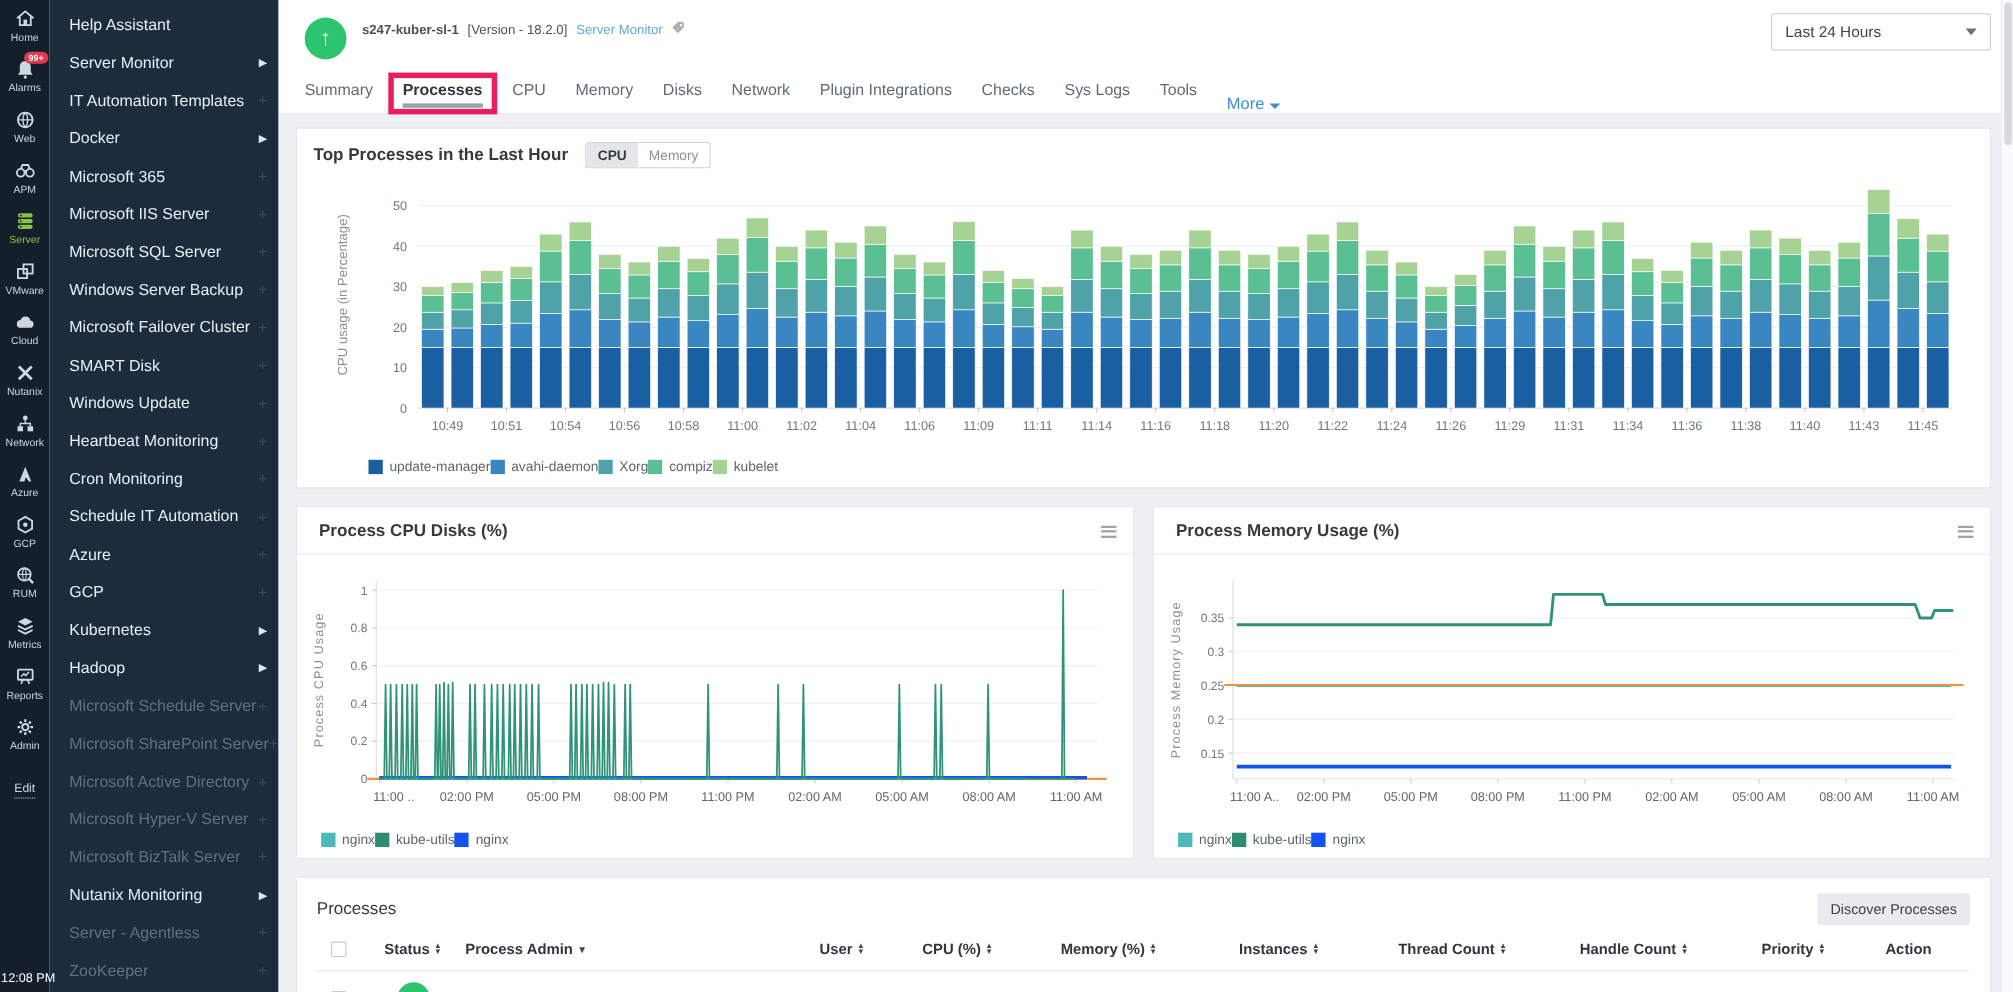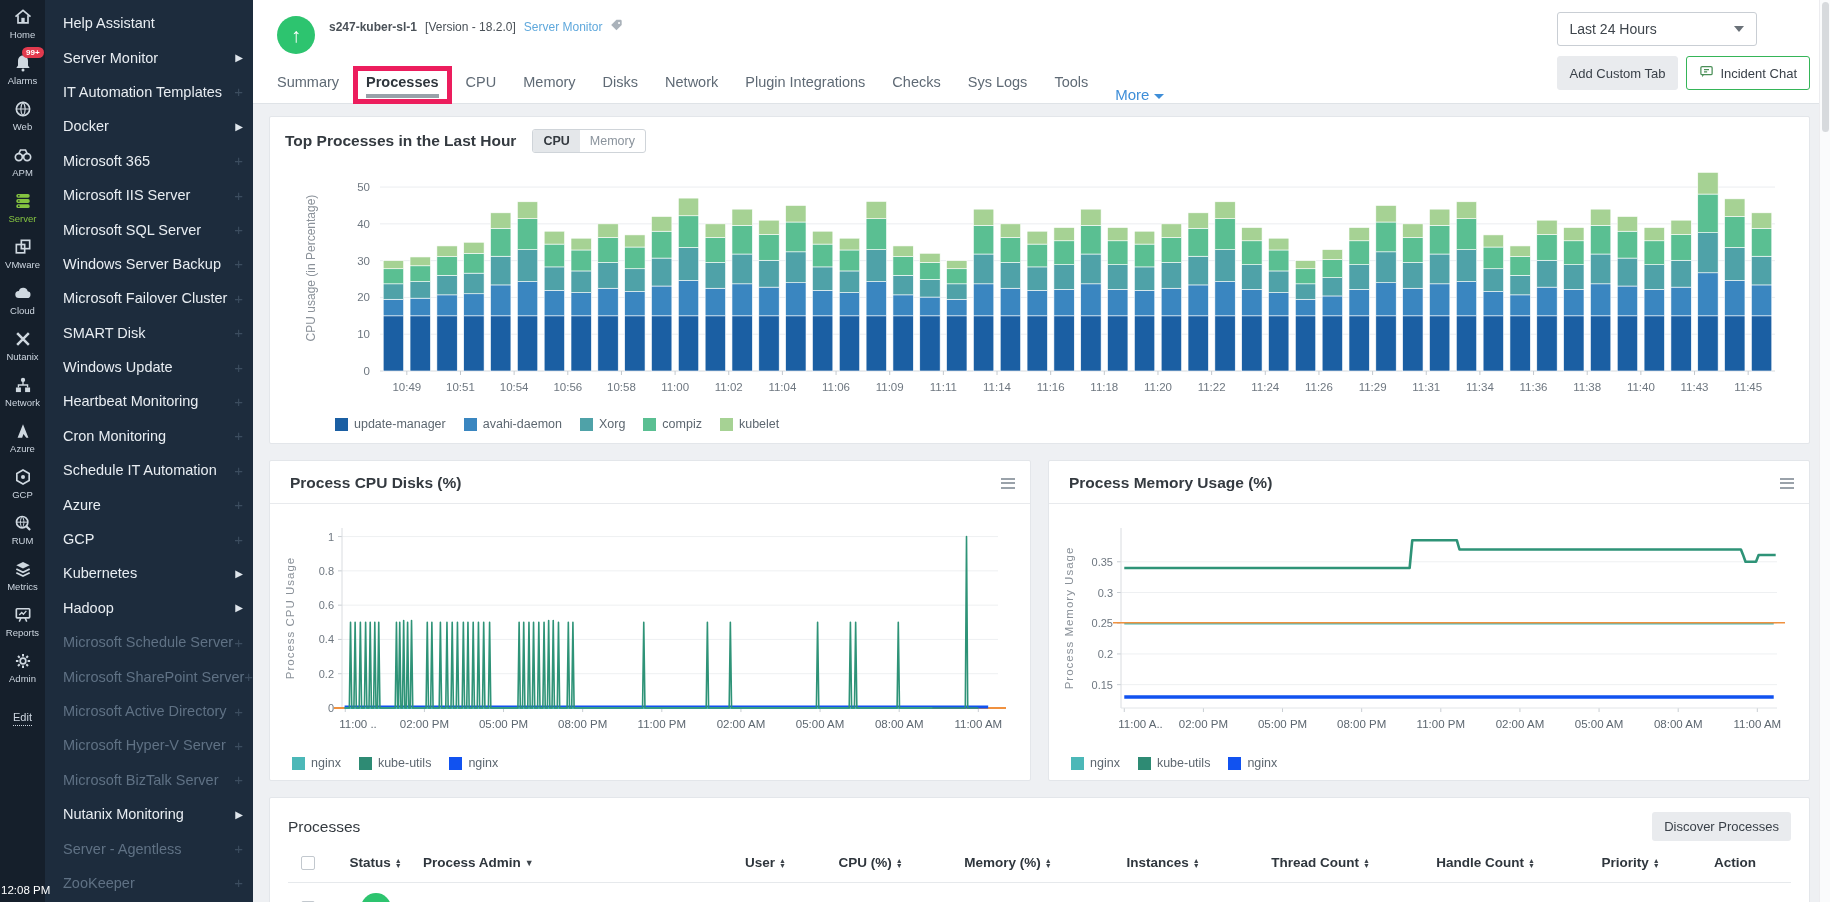--- a/index.html
+++ b/index.html
@@ -58,21 +58,21 @@
   .card { background:#fff; border:1px solid #e3e6ea; border-radius:2px; }
   .card1 { margin:12px 20px 0 16px; padding:12px 15px 4px 15px; }
   .card-head { display:flex; align-items:center; }
   .card-title { font-size:15.5px; color:#343a40; font-weight:bold; }
   .toggle { margin-left:16px; border:1px solid #cfd4d9; border-radius:3px; display:flex; overflow:hidden; }
   .toggle span { font-size:12.5px; padding:4px 10px; cursor:pointer; }
   .toggle .on { background:#e4e7ea; color:#33393f; font-weight:bold; }
   .toggle .off { color:#8a939c; }
   .chart-menu { margin-left:auto; cursor:pointer; }
   .chart-menu i { display:block; width:14px; height:2px; background:#9aa2aa; margin:2.5px 0; }
-  .legend { display:flex; gap:18px; align-items:center; padding:6px 0 8px 50px; }
+  .legend { display:flex; align-items:center; padding:6px 0 8px 50px; }
   .legend-item { display:flex; align-items:center; gap:6px; font-size:12.5px; color:#5d6770; cursor:pointer; }
   .legend-swatch { width:13px; height:13px; display:inline-block; }
 
   .cards-row { display:flex; gap:17px; margin:16px 20px 0 16px; }
   .half-card { width:762px; padding:0; }
   .half-head { display:flex; align-items:center; padding:13px 15px 11px 20px; border-bottom:1px solid #e8eaed; }
   .half-body { padding:10px 10px 2px 6px; }
   .half-card .legend { padding:2px 0 10px 22px; }
 
   .procs-card { margin:16px 20px 0 16px; padding:14px 18px; height:160px; overflow:hidden; position:relative; }
@@ -379,35 +379,20 @@
                 <circle cx="15.5" cy="8.5" r="1.8" fill="#fff"></circle>
               </svg>
           </span>
         </div>
       </div>
     </div>
     <div class="controls">
       <div class="range-select">
         <span>Last 24 Hours</span>
         <span class="caret"></span>
-      </div>
-      <div class="btn-row">
-        <div class="btn gray">
-            <span>Add Custom Tab</span>
-          </div>
-        <div class="btn green-outline">
-          <span>
-            <svg width="15" height="15" viewBox="0 0 24 24">
-                <rect x="3" y="4" width="18" height="13" rx="2" fill="none" stroke="#4a8f57" stroke-width="2"></rect>
-                <path d="M8 17l-3 4v-4" fill="#4a8f57"></path>
-                <path d="M8 9h8M8 12.5h5" stroke="#4a8f57" stroke-width="1.8"></path>
-              </svg>
-          </span>
-          <span>Incident Chat</span>
-        </div>
       </div>
     </div>
     <div class="tabs" id="tabbar">
         <span class="tab"><span>Summary</span></span>
         <span class="tab active"><span>Processes</span><span class="tab-underline"></span><span class="annotation-box" style="border-color:#ec1d5d"></span></span>
         <span class="tab"><span>CPU</span></span>
         <span class="tab"><span>Memory</span></span>
         <span class="tab"><span>Disks</span></span>
         <span class="tab"><span>Network</span></span>
         <span class="tab"><span>Plugin Integrations</span></span>

